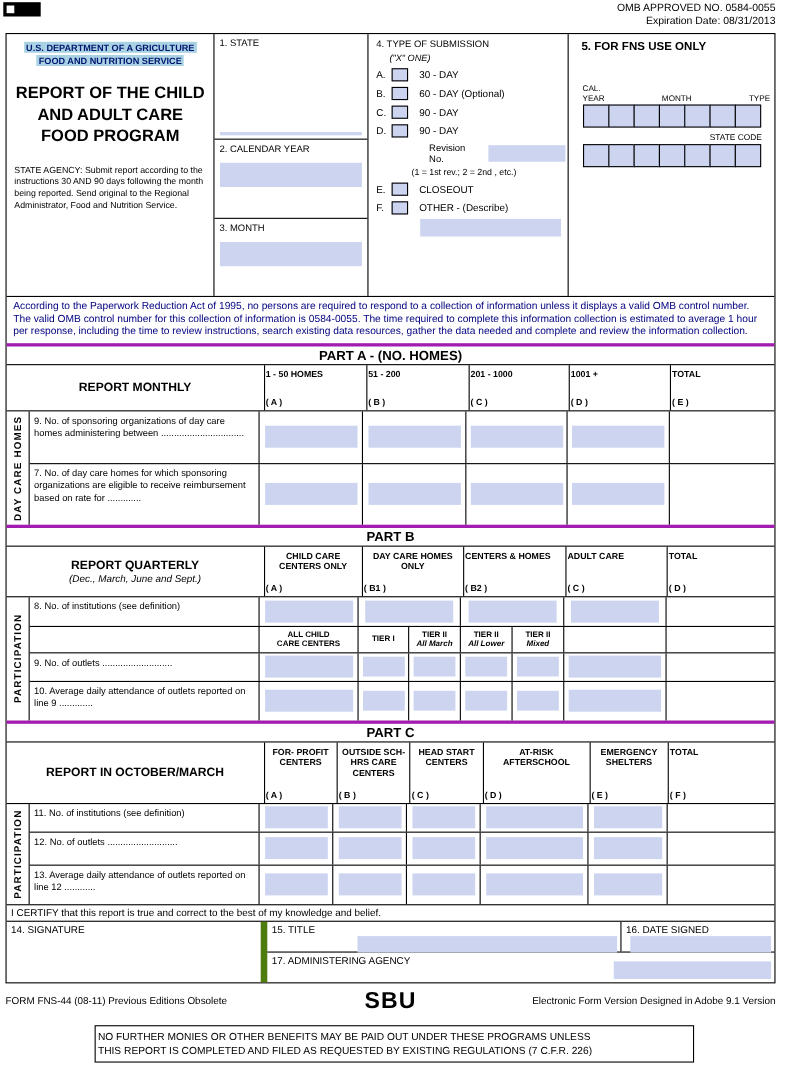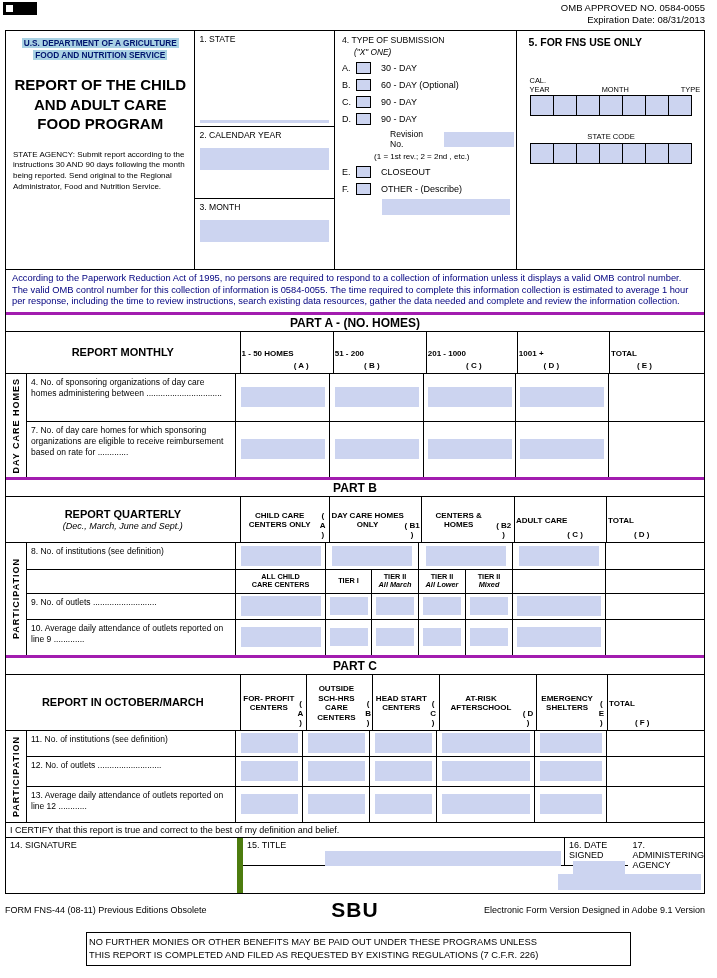--- a/index.html
+++ b/index.html
@@ -48,34 +48,34 @@
   .rev-note{font-size:8px;margin:3px 0 0 32px;}
   .other-field{width:128px;height:16px;margin:4px 0 0 40px;}
 
   .h-fns{width:188px;padding-top:5px;}
   .fns-title{font-weight:bold;font-size:10.5px;padding-left:12px;}
   .fns-labels{display:flex;align-items:flex-end;width:163px;margin:28px 0 1px 13px;font-size:7.4px;gap:24px;}
   .lbl-line{flex:1;border-bottom:1px solid #000;margin:0 2px 2px;}
   .fns-boxes{display:flex;margin-left:13px;}
   .fbox{width:24px;height:21px;border:1px solid #000;background:var(--field-blue);margin-left:-1px;}
   .fbox:first-child{margin-left:0;}
-  .fns-sc-label{width:163px;margin:16px 0 2px 13px;text-align:center;font-size:7.6px;}
+  .fns-sc-label{width:163px;margin:4px 0 2px 13px;text-align:right;font-size:7.6px;}
 
   
   .paperwork{border-top:1px solid #000;padding:3px 6px 4px;font-size:9.3px;line-height:1.25;color:var(--notice-navy);}
 
   
   .part-title{border-top:3px solid #a21caf;text-align:center;font-weight:bold;font-size:12px;padding:1px 0;}
 
   
   .thead{border-top:1px solid #000;display:flex;}
   .th-left{width:237px;border-right:1px solid #000;display:flex;flex-direction:column;align-items:center;justify-content:center;text-align:center;}
   .th-main{font-weight:bold;font-size:11px;}
   .th-sub{font-style:italic;font-size:9px;margin-top:1px;}
-  .thc{border-right:1px solid #000;display:flex;flex-direction:row;align-items:center;text-align:center;font-weight:bold;font-size:8px;line-height:1.2;padding:4px 1px 2px;}
+  .thc{border-right:1px solid #000;display:flex;flex-direction:column;align-items:flex-start;text-align:center;font-weight:bold;font-size:8px;line-height:1.2;padding:4px 1px 2px;}
   .thc .letter{margin-top:auto;}
   .thc.last,.cell.last{border-right:none;}
   .tbody{display:flex;border-top:1px solid #000;}
   .side{width:28px;border-right:1px solid #000;display:flex;align-items:center;justify-content:center;}
   .vert{writing-mode:vertical-rl;transform:rotate(180deg);font-weight:bold;font-size:9px;letter-spacing:1px;white-space:nowrap;}
   .rows{flex:1;}
   .trow{display:flex;border-top:1px solid #000;}
   .rows .trow:first-child{border-top:none;}
   .q{width:209px;border-right:1px solid #000;font-size:8.5px;line-height:1.3;padding:3px 3px 2px 4px;}
   .cell{border-right:1px solid #000;display:flex;align-items:center;justify-content:center;}
@@ -99,21 +99,21 @@
   
   .pc1{width:67px}.pc2{width:67px}.pc3{width:67px}.pc4{width:98px}.pc5{width:72px}.pc6{width:97px}
   .tc-head{height:56px;}
   .rc11{min-height:25px}.rc12{min-height:30px}.rc13{min-height:36px}
   .pc-f{width:57px;} .pc4-f{width:88px;} .pc5-f{width:62px;}
 
   
   .cert{border-top:1px solid #000;font-size:9px;padding:2px 4px;}
   .sig{display:flex;border-top:1px solid #000;height:56px;}
   .sig-left{width:237px;border-right:6px solid #4d7c0f;font-size:9px;padding:2px 4px;}
-  .sig-right{flex:1;display:flex;flex-direction:row;}
+  .sig-right{flex:1;display:flex;flex-direction:column;}
   .sig-row1{display:flex;height:28px;border-bottom:1px solid #000;}
   .sig-title{width:322px;border-right:1px solid #000;font-size:9px;padding:2px 0 0 4px;}
   .sig-title .field{height:15px;margin:1px 3px 0 78px;}
   .sig-date{flex:1;font-size:9px;padding:2px 0 0 4px;}
   .sig-date .field{height:15px;margin:1px 3px 0 4px;}
   .sig-row2{flex:1;position:relative;font-size:9px;padding:2px 0 0 4px;}
   .sig-row2 .field{position:absolute;right:3px;bottom:3px;width:143px;height:16px;}
 
   
   .footer{position:absolute;left:5px;top:898px;width:700px;display:flex;align-items:center;}
@@ -261,21 +261,21 @@
           <span>TOTAL</span>
           <span class="letter">( E )</span>
         </div>
     </div>
     <div class="tbody">
       <div class="side">
           <span class="vert">DAY CARE HOMES</span>
         </div>
       <div class="rows">
         <div class="trow ra6">
-          <div class="q">4. No. of sponsoring organizations of day care homes administering between  ................................</div>
+          <div class="q">9. No. of sponsoring organizations of day care homes administering between  ................................</div>
           <div class="cell pa1">
               <div class="field cf pa-f"></div>
             </div>
           <div class="cell pa2">
               <div class="field cf pa-f"></div>
             </div>
           <div class="cell pa3">
               <div class="field cf pa-f"></div>
             </div>
           <div class="cell pa4">
@@ -510,21 +510,21 @@
               <div class="field cf pc4-f"></div>
             </div>
           <div class="cell pc5">
               <div class="field cf pc5-f"></div>
             </div>
           <div class="cell pc6 last"></div>
         </div>
       </div>
     </div>
 
-    <div class="cert">I CERTIFY that this report is true and correct to the best of my definition and belief.</div>
+    <div class="cert">I CERTIFY that this report is true and correct to the best of my knowledge and belief.</div>
     <div class="sig">
       <div class="sig-left">
         <span>14.  SIGNATURE</span>
       </div>
       <div class="sig-right">
         <div class="sig-row1">
           <div class="sig-title">
             <span>15.  TITLE</span>
             <div class="field"></div>
           </div>

